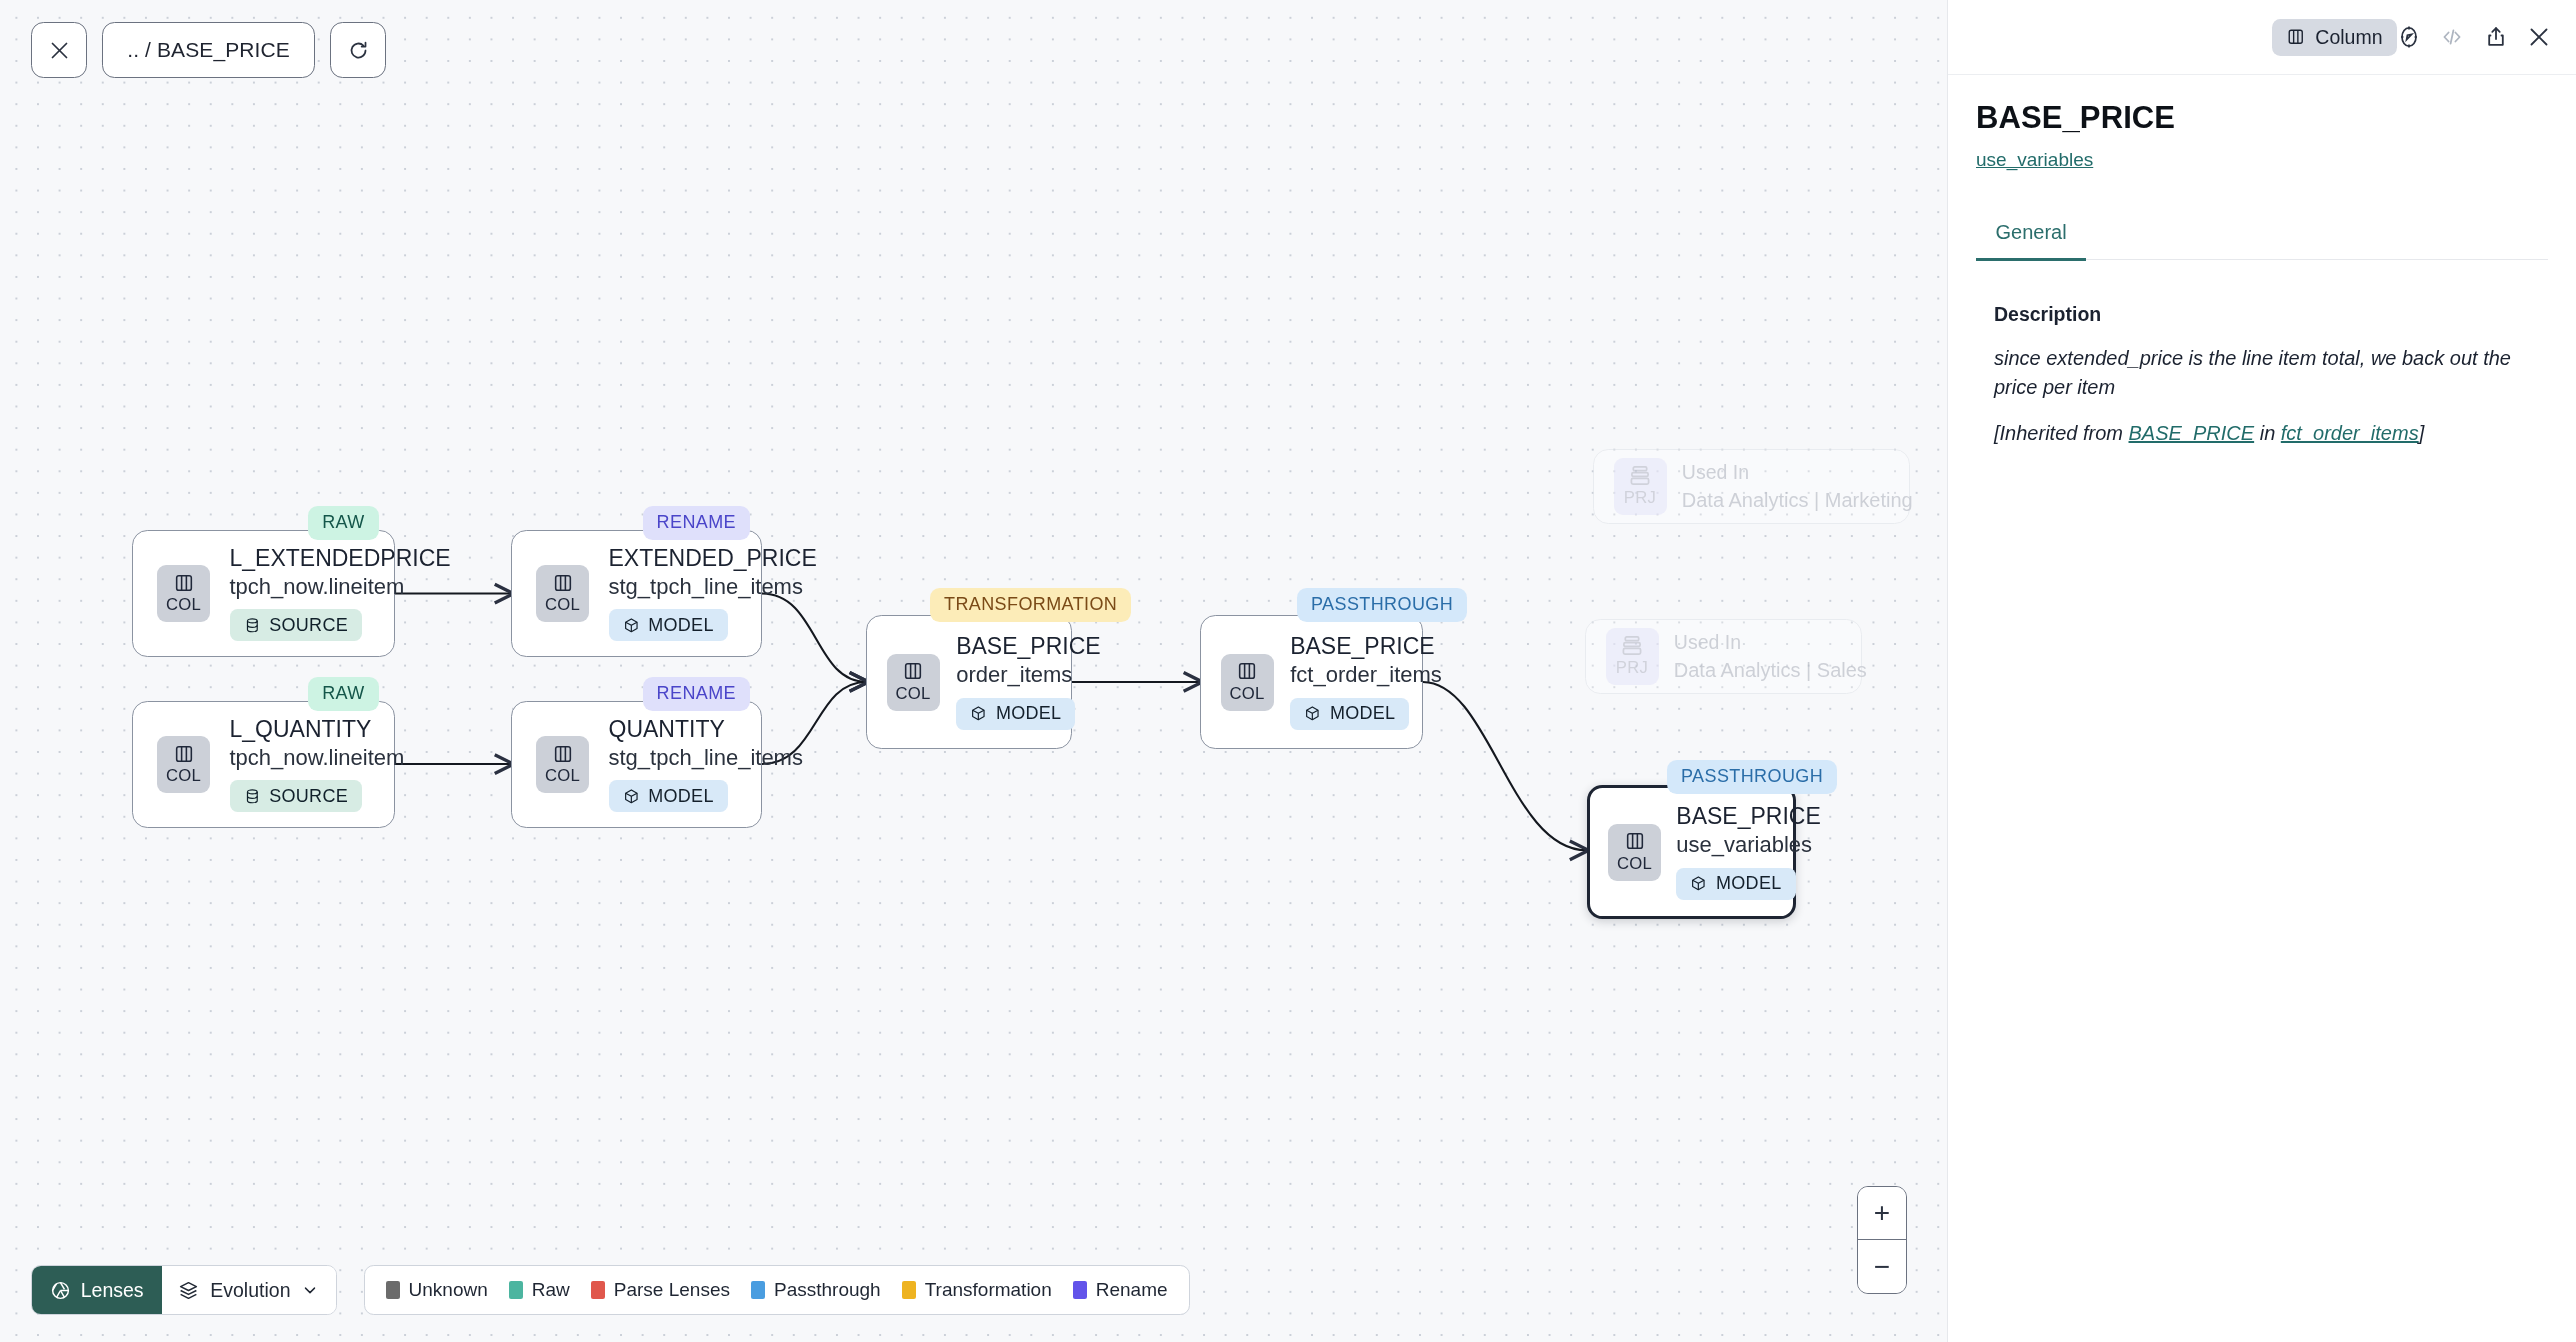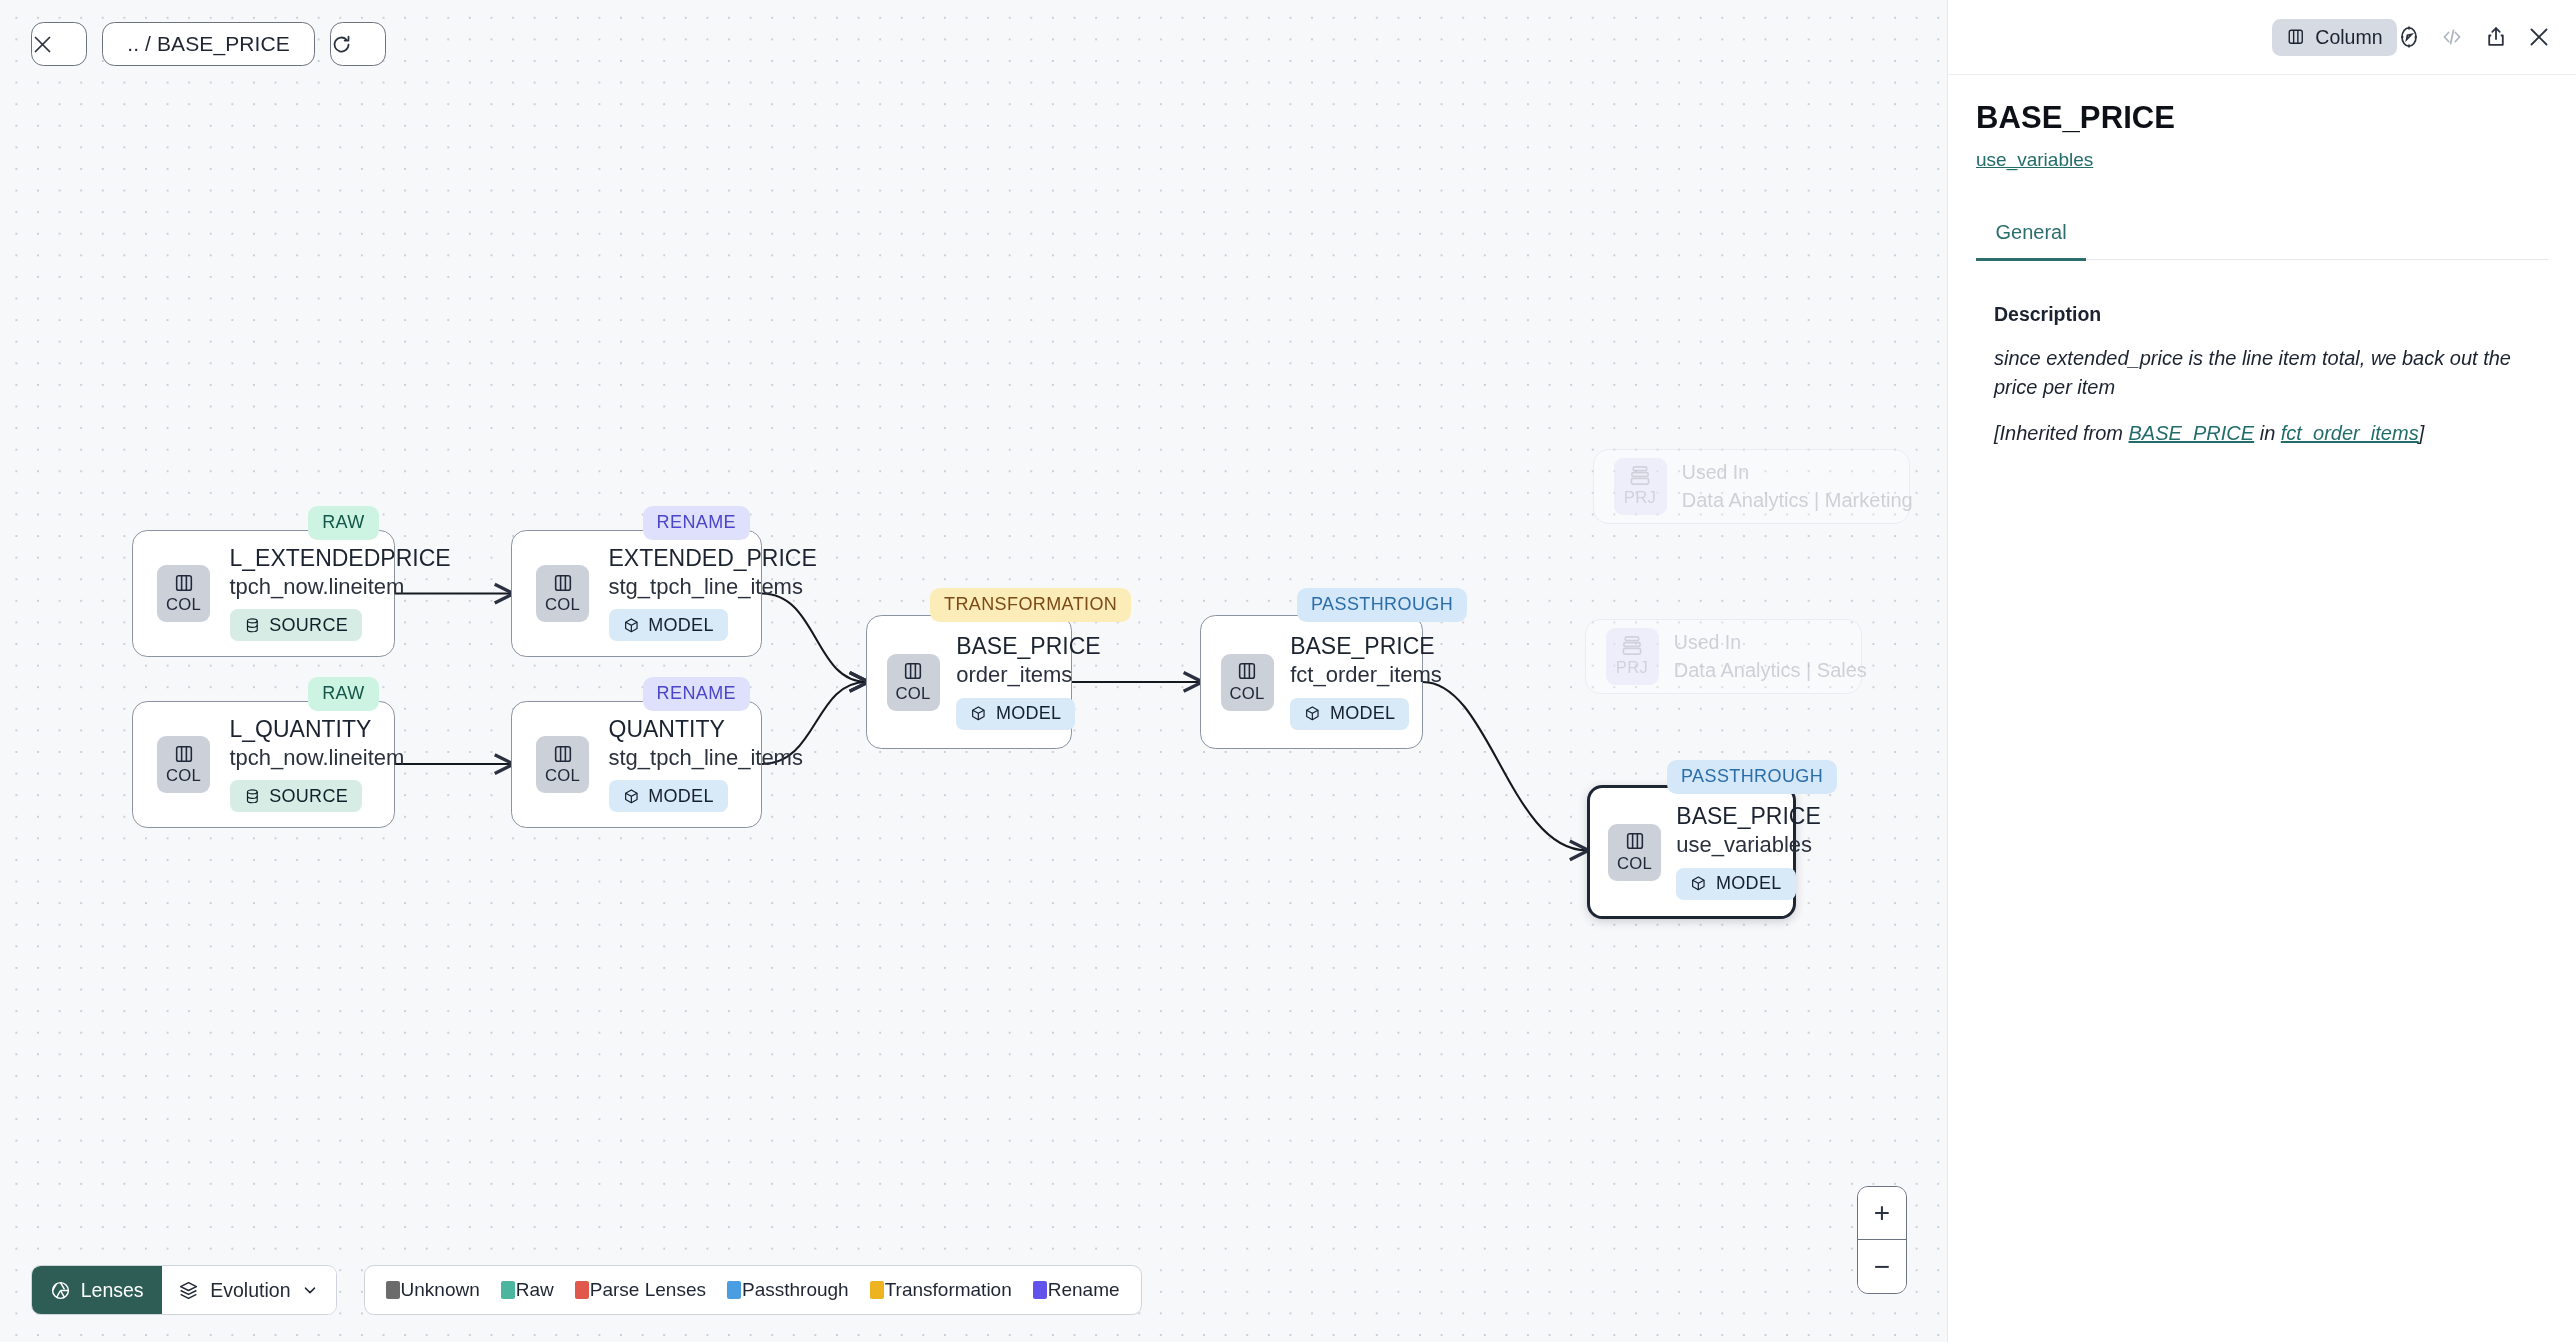--- a/index.html
+++ b/index.html
@@ -23,25 +23,25 @@
     flex: 0 0 auto;
   }
 
   
   .top-controls {
     position: absolute; top: 22px; left: 31px;
     display: flex; align-items: center; gap: 15.3px;
     z-index: 40;
   }
   .tc-btn {
-    height: 44px; min-width: 56px;
+    height: 56px; min-width: 56px;
     background: #ffffff;
     border: 1.7px solid #6b7280;
     border-radius: 12.5px;
-    display: flex; align-items: center; 
+    display: flex; align-items: center; justify-content: center;
     cursor: pointer;
     color: #2b3240;
   }
   .tc-crumb {
     padding: 0 24px; font-size: 21px; color: #1f2430;
     letter-spacing: 0.1px; white-space: nowrap;
   }
 
   
   .edges { position: absolute; inset: 0; z-index: 5; pointer-events: none; }
@@ -147,21 +147,21 @@
   .evo-btn {
     background: #fff; color: #232a36;
     display: flex; align-items: center; gap: 11px;
     padding: 0 16.7px; font-size: 19.5px; cursor: pointer;
   }
   .legend {
     display: flex; align-items: center; gap: 21px;
     height: 50px; padding: 0 21px;
     background: #fff; border: 1.4px solid #cfd4dc; border-radius: 9.7px;
   }
-  .legend-item { display: flex; align-items: center; gap: 1px; font-size: 19px; color: #1f2633; }
+  .legend-item { display: flex; align-items: center; gap: 9px; font-size: 19px; color: #1f2633; }
   .sw { width: 14px; height: 18px; border-radius: 2.1px; flex: 0 0 auto; }
 
   
   .panel {
     position: relative; width: 629px; height: 1343px;
     background: #fff; border-left: 1.4px solid #e6e8ec;
     flex: 0 0 auto;
   }
   .panel-head {
     height: 75px; border-bottom: 1.4px solid #eceef1;

